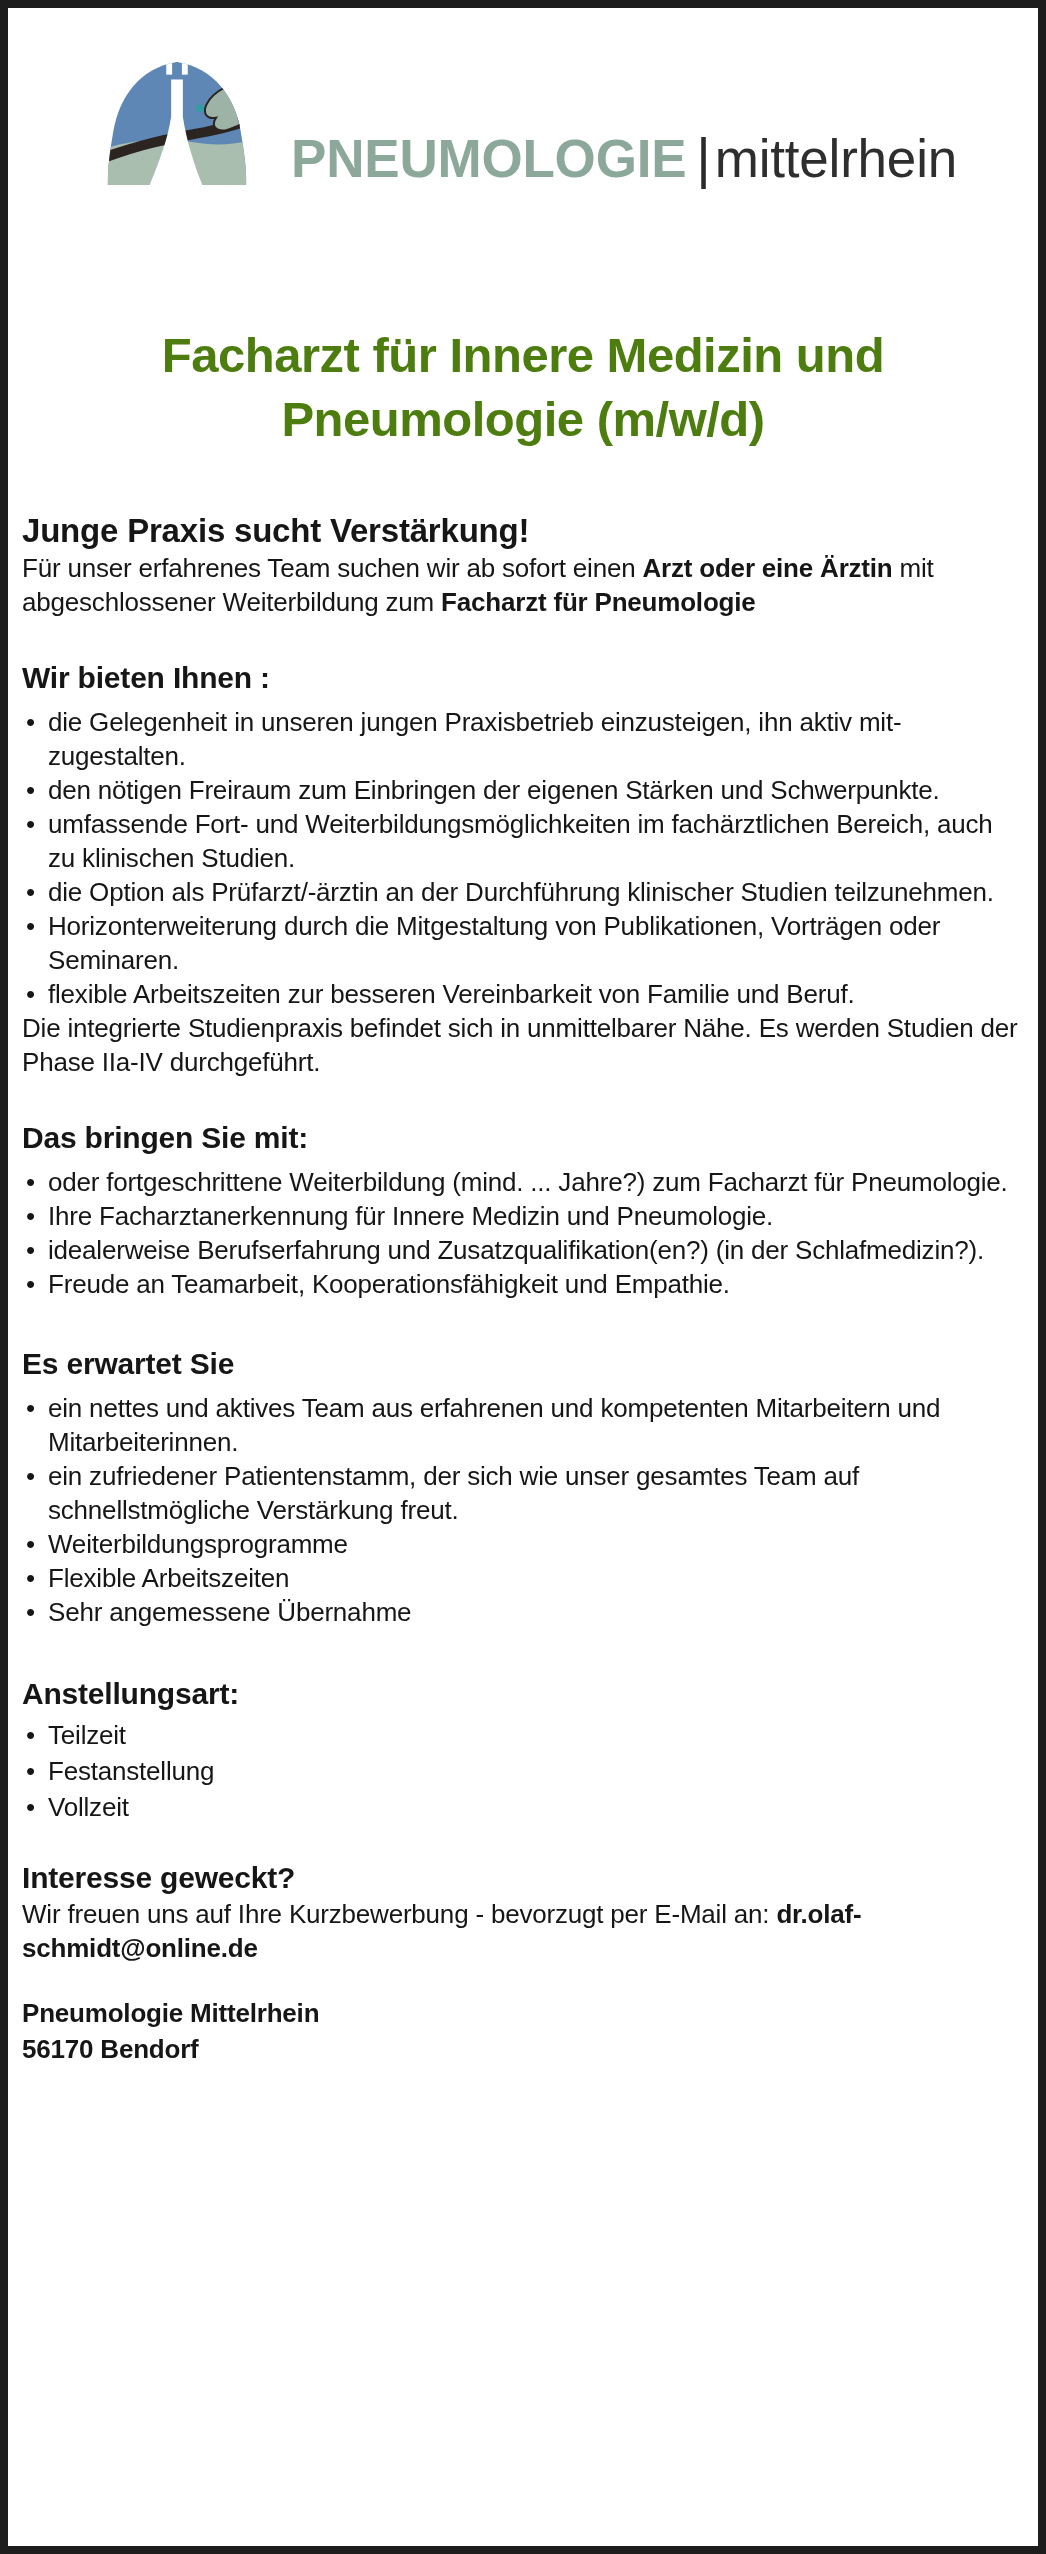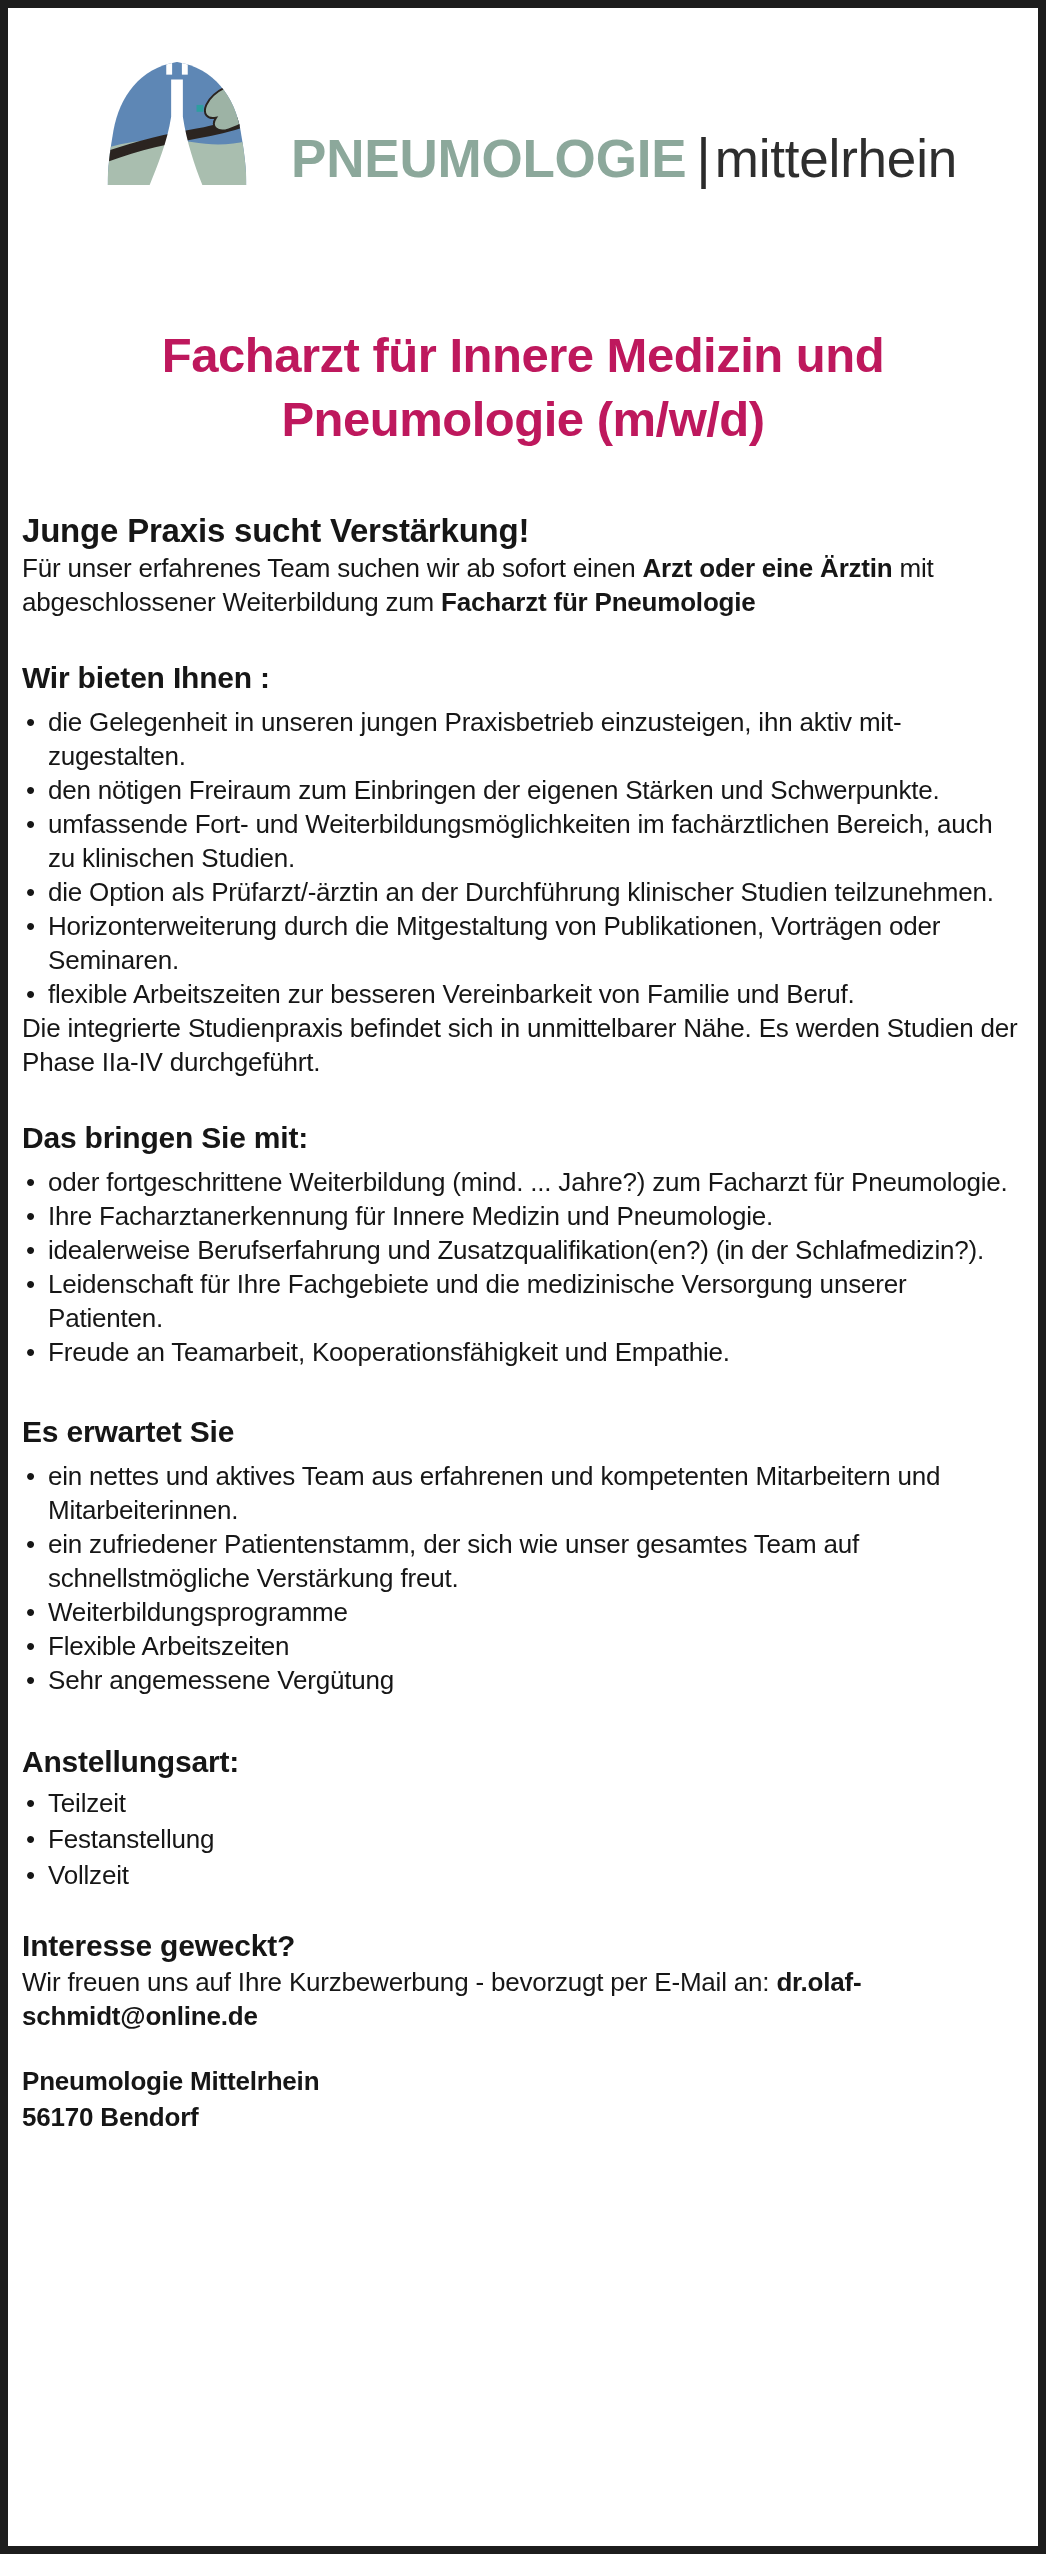--- a/index.html
+++ b/index.html
@@ -28,21 +28,21 @@
   .wm-primary   { font-size: 53px; font-weight: 700; color: #8ca89b; }
   .wm-div       { font-size: 56px; font-weight: 300; color: #2b2b2b; margin: 0 4px 0 10px; }
   .wm-secondary { font-size: 53px; font-weight: 400; color: #2e2e2e; }
   
   h1 {
     margin: 136px 0 0 0;
     text-align: center;
     font-size: 49px;
     line-height: 64px;
     font-weight: 700;
-    color: #be185d;
+    color: #4d7c0f;
     letter-spacing: -0.5px;
   }
   .tagline { margin: 60px 0 0 0; font-size: 33px; line-height: 40px; font-weight: 700; }
   p.body, li { font-size: 26px; line-height: 34px; margin: 0; }
   .intro { margin-top: 36px; }
   h2 { font-size: 30px; line-height: 38px; font-weight: 700; margin: 40px 0 8px 0; }
   section.expect h2 { margin-top: 44px; }
   section.employment h2 { margin-top: 46px; margin-bottom: 4px; }
   section.interest h2 { margin-top: 34px; margin-bottom: 0; }
   ul { list-style: none; margin: 0; padding: 0; }
@@ -108,33 +108,32 @@
   </section>
 
   <p class="body study-note">Die integrierte Studienpraxis befindet sich in unmittelbarer Nähe. Es werden Studien der Phase IIa-IV durchgeführt.</p>
 
   <section class="bring">
     <h2>Das bringen Sie mit:</h2>
     <ul>
       <li>oder fortgeschrittene Weiterbildung (mind. ... Jahre?) zum Facharzt für Pneumologie.</li>
       <li>Ihre Facharztanerkennung für Innere Medizin und Pneumologie.</li>
       <li>idealerweise Berufserfahrung und Zusatzqualifikation(en?) (in der Schlaf­medizin?).</li>
-      <li>Leidenschaft für Ihre Fachgebiete und die medizinische Versorgung unserer Patienten.</li>
       <li>Freude an Teamarbeit, Kooperationsfähigkeit und Empathie.</li>
     </ul>
   </section>
 
   <section class="expect">
     <h2>Es erwartet Sie</h2>
     <ul>
       <li>ein nettes und aktives Team aus erfahrenen und kompetenten Mitarbeitern und Mitarbeiterinnen.</li>
       <li>ein zufriedener Patientenstamm, der sich wie unser gesamtes Team auf schnellstmögliche Verstärkung freut.</li>
       <li>Weiterbildungsprogramme</li>
       <li>Flexible Arbeitszeiten</li>
-      <li>Sehr angemessene Vergütung</li>
+      <li>Sehr angemessene Übernahme</li>
     </ul>
   </section>
 
   <section class="employment">
     <h2>Anstellungsart:</h2>
     <ul>
       <li>Teilzeit</li>
       <li>Festanstellung</li>
       <li>Vollzeit</li>
     </ul>

